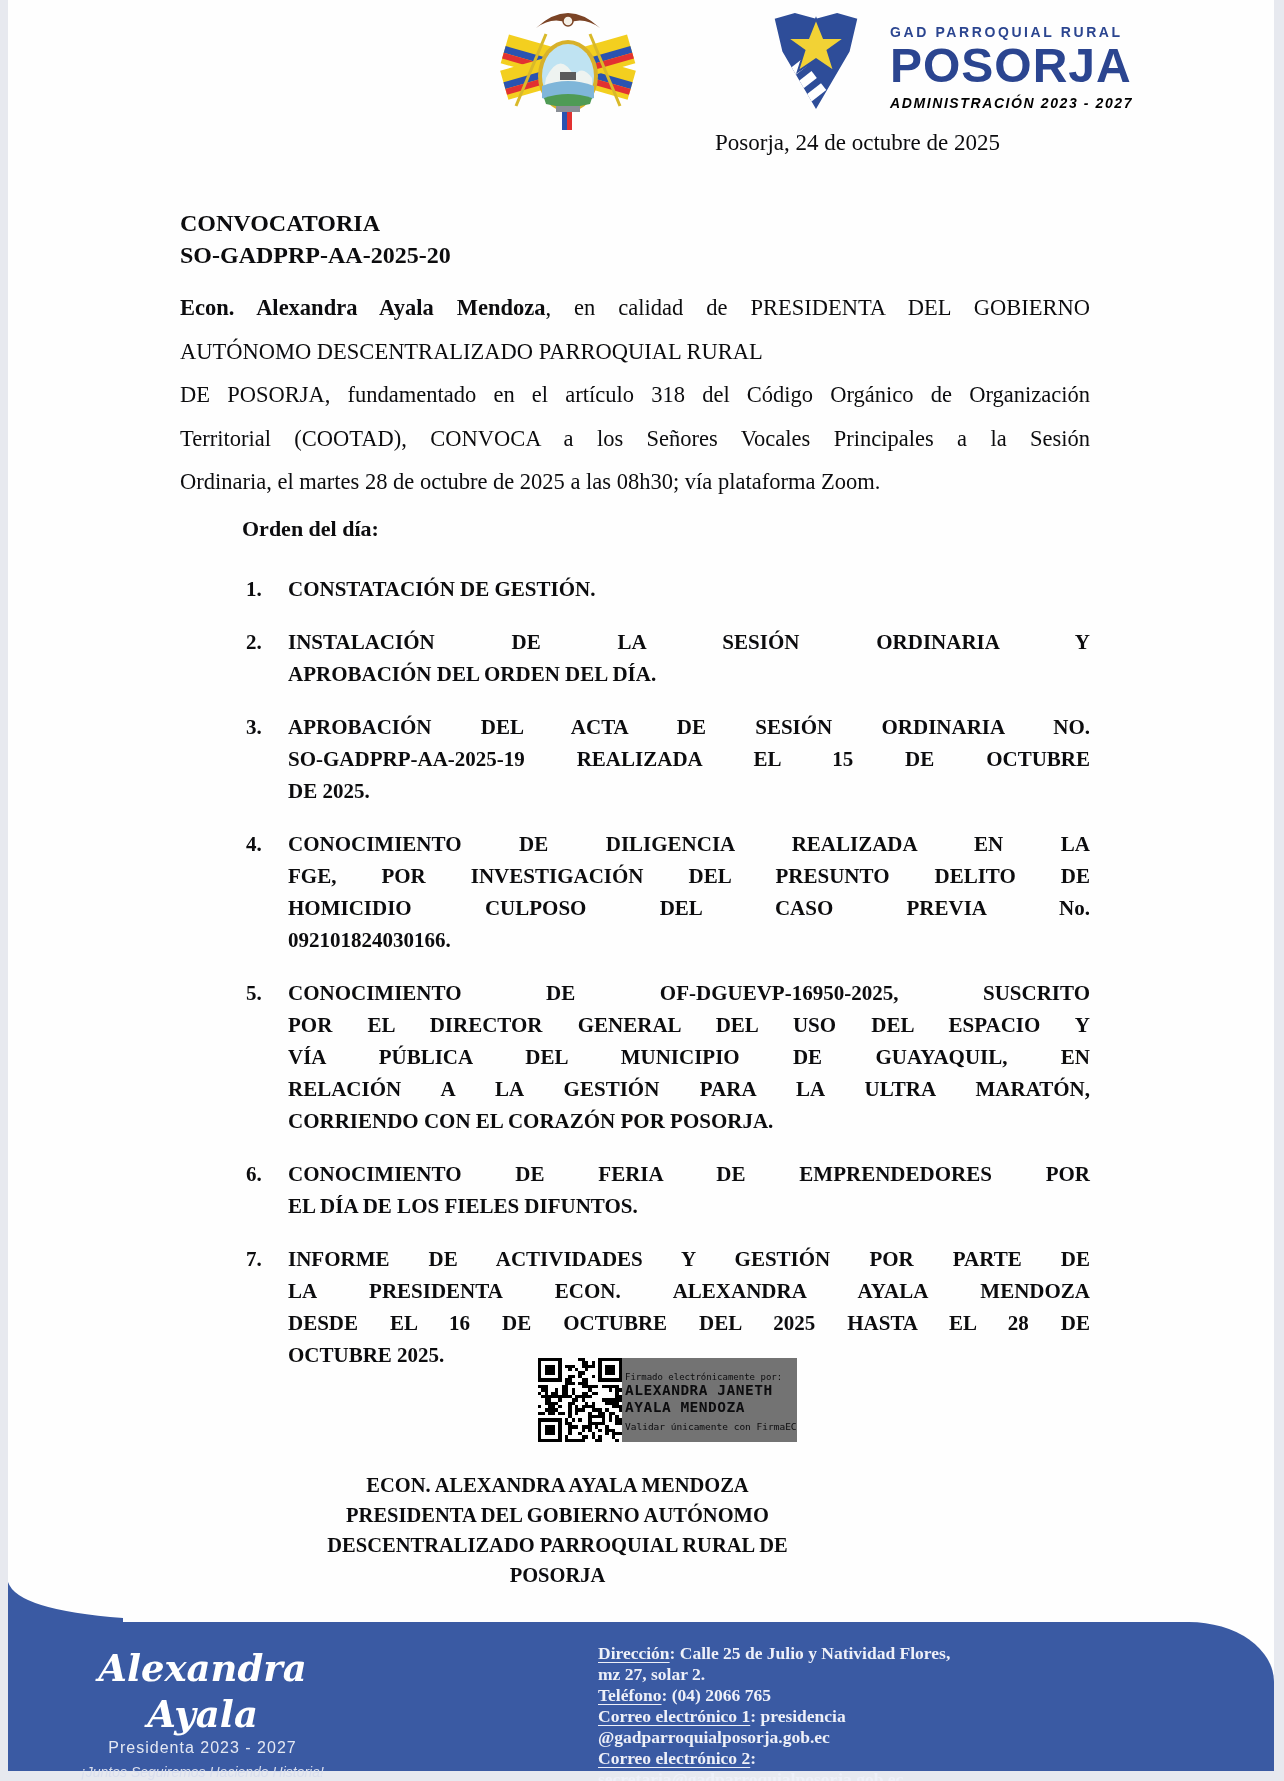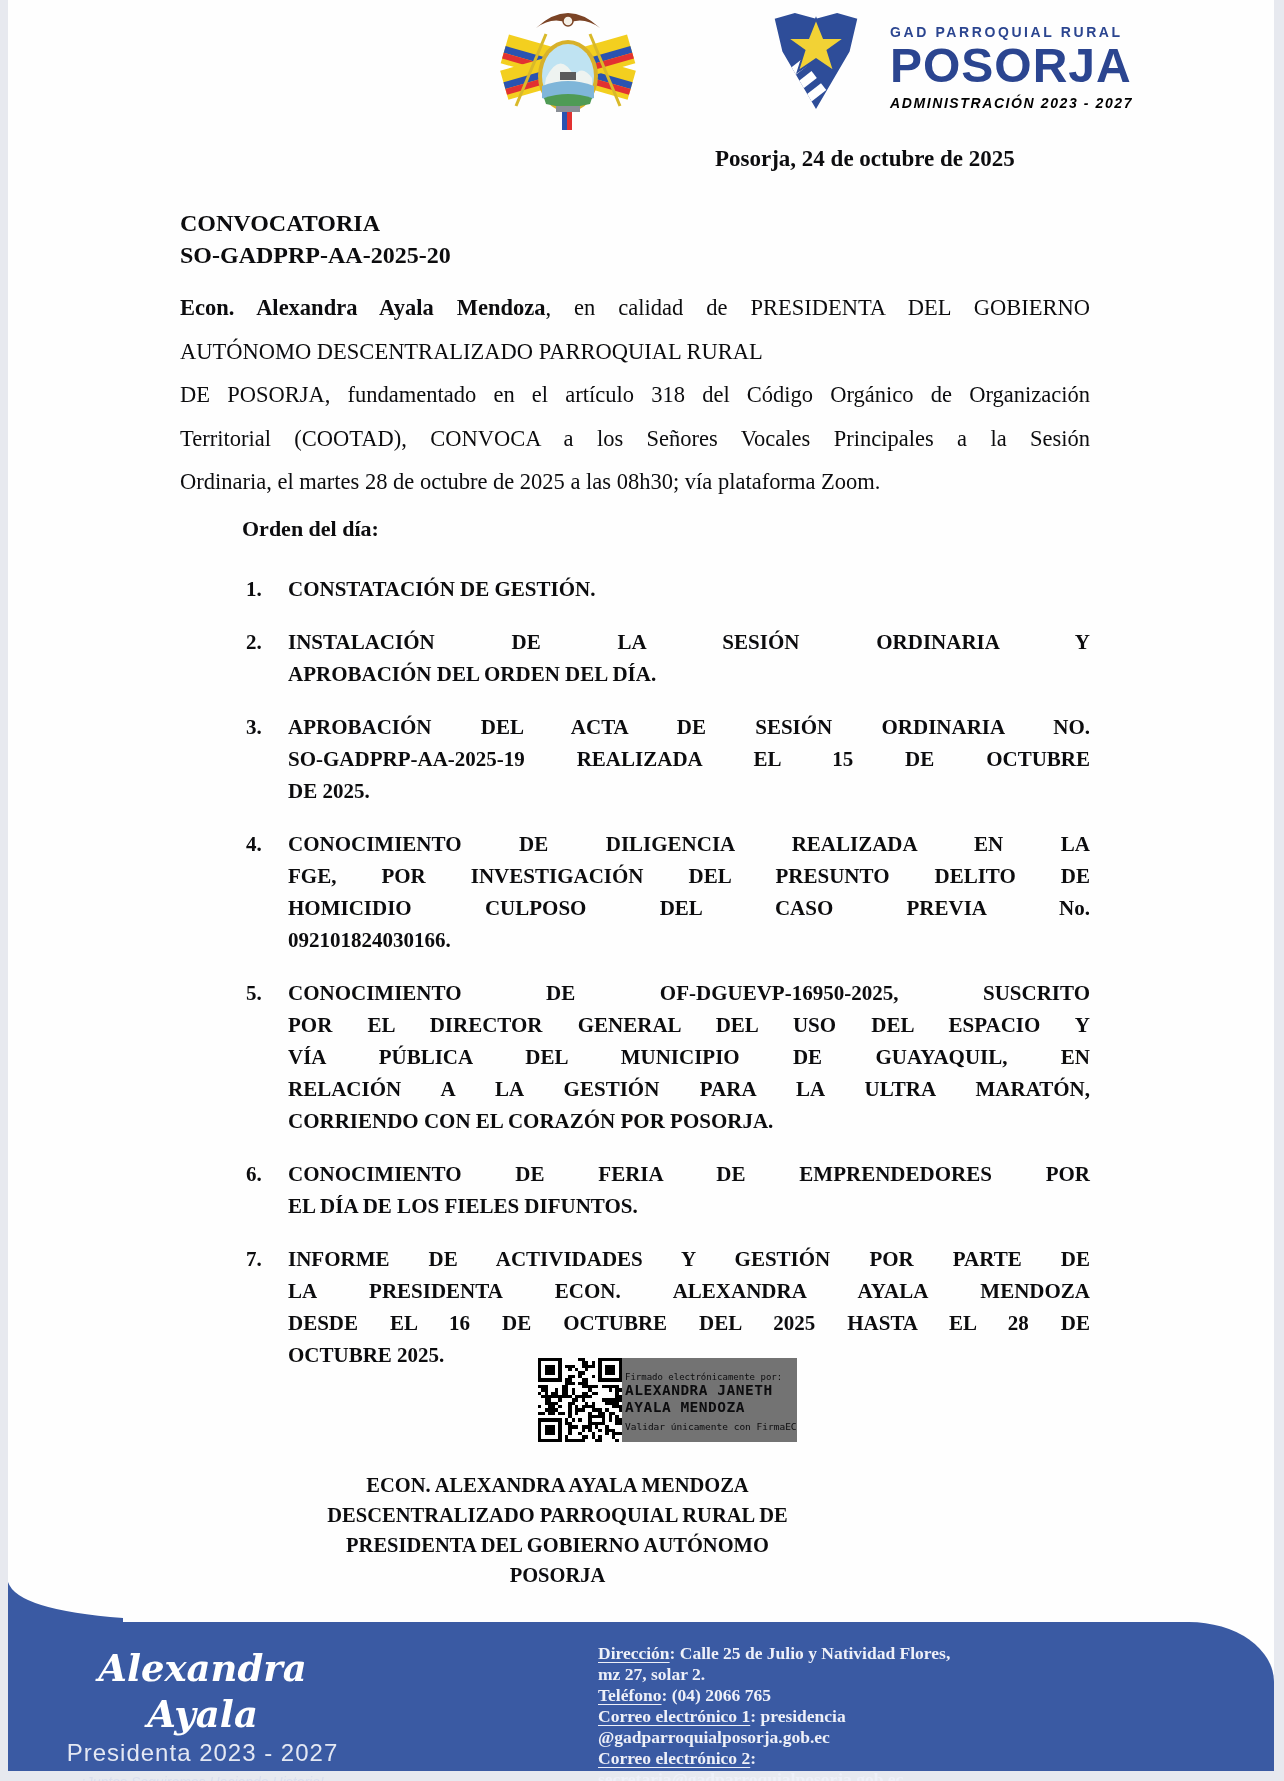--- a/index.html
+++ b/index.html
@@ -11,21 +11,21 @@
   .coat{position:absolute;left:498px;top:6px;}
   .logo{position:absolute;left:768px;top:8px;display:flex;gap:26px;align-items:flex-start;}
   .logo-text{display:flex;flex-direction:column;}
   .gad-line{font-family:"Liberation Sans",sans-serif;font-weight:bold;font-size:14px;
             letter-spacing:2.6px;color:#2b4590;margin-top:16px;white-space:nowrap;}
   .posorja{font-family:"Liberation Sans",sans-serif;font-weight:800;font-size:48px;
            letter-spacing:1px;color:#2b4590;line-height:1.0;margin-top:2px;}
   .admin{font-family:"Liberation Sans",sans-serif;font-weight:bold;font-style:italic;
          font-size:14px;letter-spacing:1.6px;color:#000000;margin-top:5px;white-space:nowrap;}
 
-  .date{position:absolute;left:715px;top:146px;font-size:23px;font-weight:bold;}
+  .date{position:absolute;left:715px;top:130px;font-size:23px;}
 
   .title{position:absolute;left:180px;top:207px;width:755px;text-align:left;
          font-weight:bold;font-size:24px;line-height:32px;}
 
   .intro{position:absolute;left:180px;top:295px;width:910px;font-size:22.5px;}
   .intro .tline{height:43.5px;}
   .just{text-align:justify;text-align-last:justify;}
 
   .orden{position:absolute;left:242px;top:516px;font-size:22px;font-weight:bold;}
 
@@ -45,21 +45,21 @@
   .signature{position:absolute;left:180px;top:1470px;width:755px;text-align:center;
              font-weight:bold;font-size:20.5px;line-height:30px;}
 
   
   .footer-wedge{position:absolute;left:8px;top:1582px;}
   .footer-bar{position:absolute;left:8px;top:1622px;width:1266px;height:149px;
               background:#3a5aa3;border-top-right-radius:85px 60px;}
   .f-left{position:absolute;left:50px;top:1645px;width:305px;text-align:center;color:#fff;}
   .f-name{font-family:"DejaVu Serif",cursive,serif;font-style:italic;font-weight:bold;
           font-size:37px;line-height:46px;}
-  .f-role{font-family:"Liberation Sans",sans-serif;font-size:24px;color:#e4e8f3;
+  .f-role{font-family:"Liberation Sans",sans-serif;font-size:16px;color:#e4e8f3;
           letter-spacing:1px;margin-top:2px;}
   .f-slogan{font-family:"Liberation Sans",sans-serif;font-style:italic;font-size:14px;
             color:#d9deed;margin-top:7px;}
   .f-contact{position:absolute;left:598px;top:1643px;width:372px;color:#eef0f8;
              font-size:17.5px;font-weight:bold;line-height:21px;}
   .f-label{text-decoration:underline;text-underline-offset:3px;}
 </style>
 </head>
 <body>
 
@@ -422,22 +422,22 @@
     <div class="qr-text">
       <div class="qr-t1">Firmado electrónicamente por:</div>
       <div class="qr-name">ALEXANDRA JANETH</div>
       <div class="qr-name">AYALA MENDOZA</div>
       <div class="qr-t2">Validar únicamente con FirmaEC</div>
     </div>
   </div>
 
   <div class="signature" id="signature">
       <div class="tline">ECON. ALEXANDRA AYALA MENDOZA</div>
+      <div class="tline">PRESIDENTA DEL GOBIERNO AUTÓNOMO</div>
       <div class="tline">DESCENTRALIZADO PARROQUIAL RURAL DE</div>
-      <div class="tline">PRESIDENTA DEL GOBIERNO AUTÓNOMO</div>
       <div class="tline">POSORJA</div>
     </div>
 
   <div class="footer-wedge">
     <svg width="115" height="40" viewBox="0 0 115 40">
         <path d="M0,40 L0,0 Q9,28 115,36 L115,40 Z" fill="#3a5aa3"></path>
       </svg>
   </div>
   <div class="footer-bar"></div>
 

